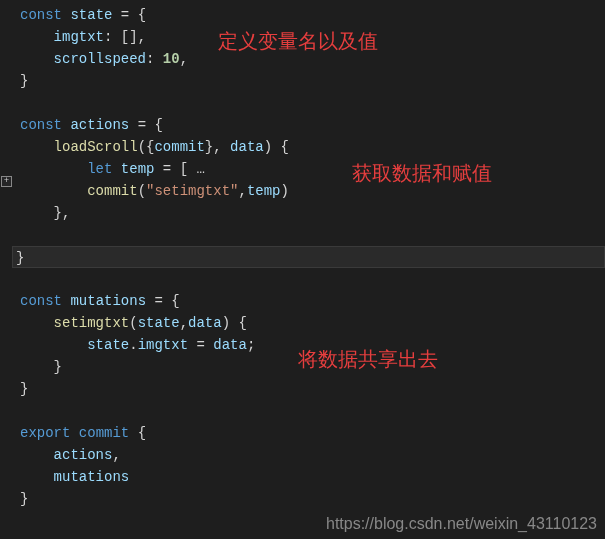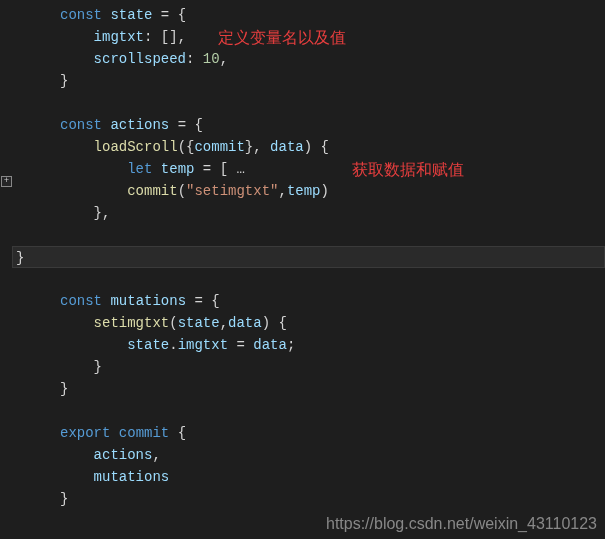--- a/index.html
+++ b/index.html
@@ -21,21 +21,20 @@
       position: relative;
       padding-left: 16px;
       padding-top: 4px;
     }
     .line {
       height: 22px;
       line-height: 22px;
       white-space: pre;
       position: relative;
       padding-left: 4px;
-      margin-left: 40px;
     }
     .gutter {
       position: absolute;
       left: 0;
       top: 0;
       width: 16px;
       height: 100%;
     }
     .fold-btn {
       position: absolute;
@@ -48,26 +47,26 @@
       font-size: 9px;
       text-align: center;
       line-height: 9px;
       color: #ccc;
       cursor: pointer;
     }
     .kw { color: #569cd6; }
     .var { color: #9cdcfe; }
     .func { color: #dcdcaa; }
     .punct { color: #d4d4d4; }
-    .num { color: #b5cea8; }
+    .num { color: #b5cea8; font-weight: bold; }
     .str { color: #ce9178; }
     .annotation {
       position: absolute;
       color: #e63e3e;
-      font-size: 16px;
+      font-size: 20px;
       font-family: Liberation Sans, sans-serif;
     }
     .highlighted-line {
       background: #2a2a2a;
       border: 1px solid #3a3a3a;
       margin-left: -4px;
       padding-left: 3px;
     }
     .watermark {
       position: absolute;
@@ -105,15 +104,16 @@
   <div class="line">    <span class="punct">}</span></div>
   <div class="line"><span class="punct">}</span></div>
   <div class="line"></div>
   <div class="line"><span class="kw">export</span> <span class="kw">commit</span><span class="punct"> {</span></div>
   <div class="line">    <span class="var">actions</span><span class="punct">,</span></div>
   <div class="line">    <span class="var">mutations</span></div>
   <div class="line"><span class="punct">}</span></div>
 
   <div class="annotation" style="top:28px; left:218px;">定义变量名以及值</div>
   <div class="annotation" style="top:160px; left:352px;">获取数据和赋值</div>
+  <div class="annotation" style="top:346px; left:298px;">将数据共享出去</div>
 </div>
 
 <div class="watermark">https://blog.csdn.net/weixin_43110123</div>
 
 </body></html>

